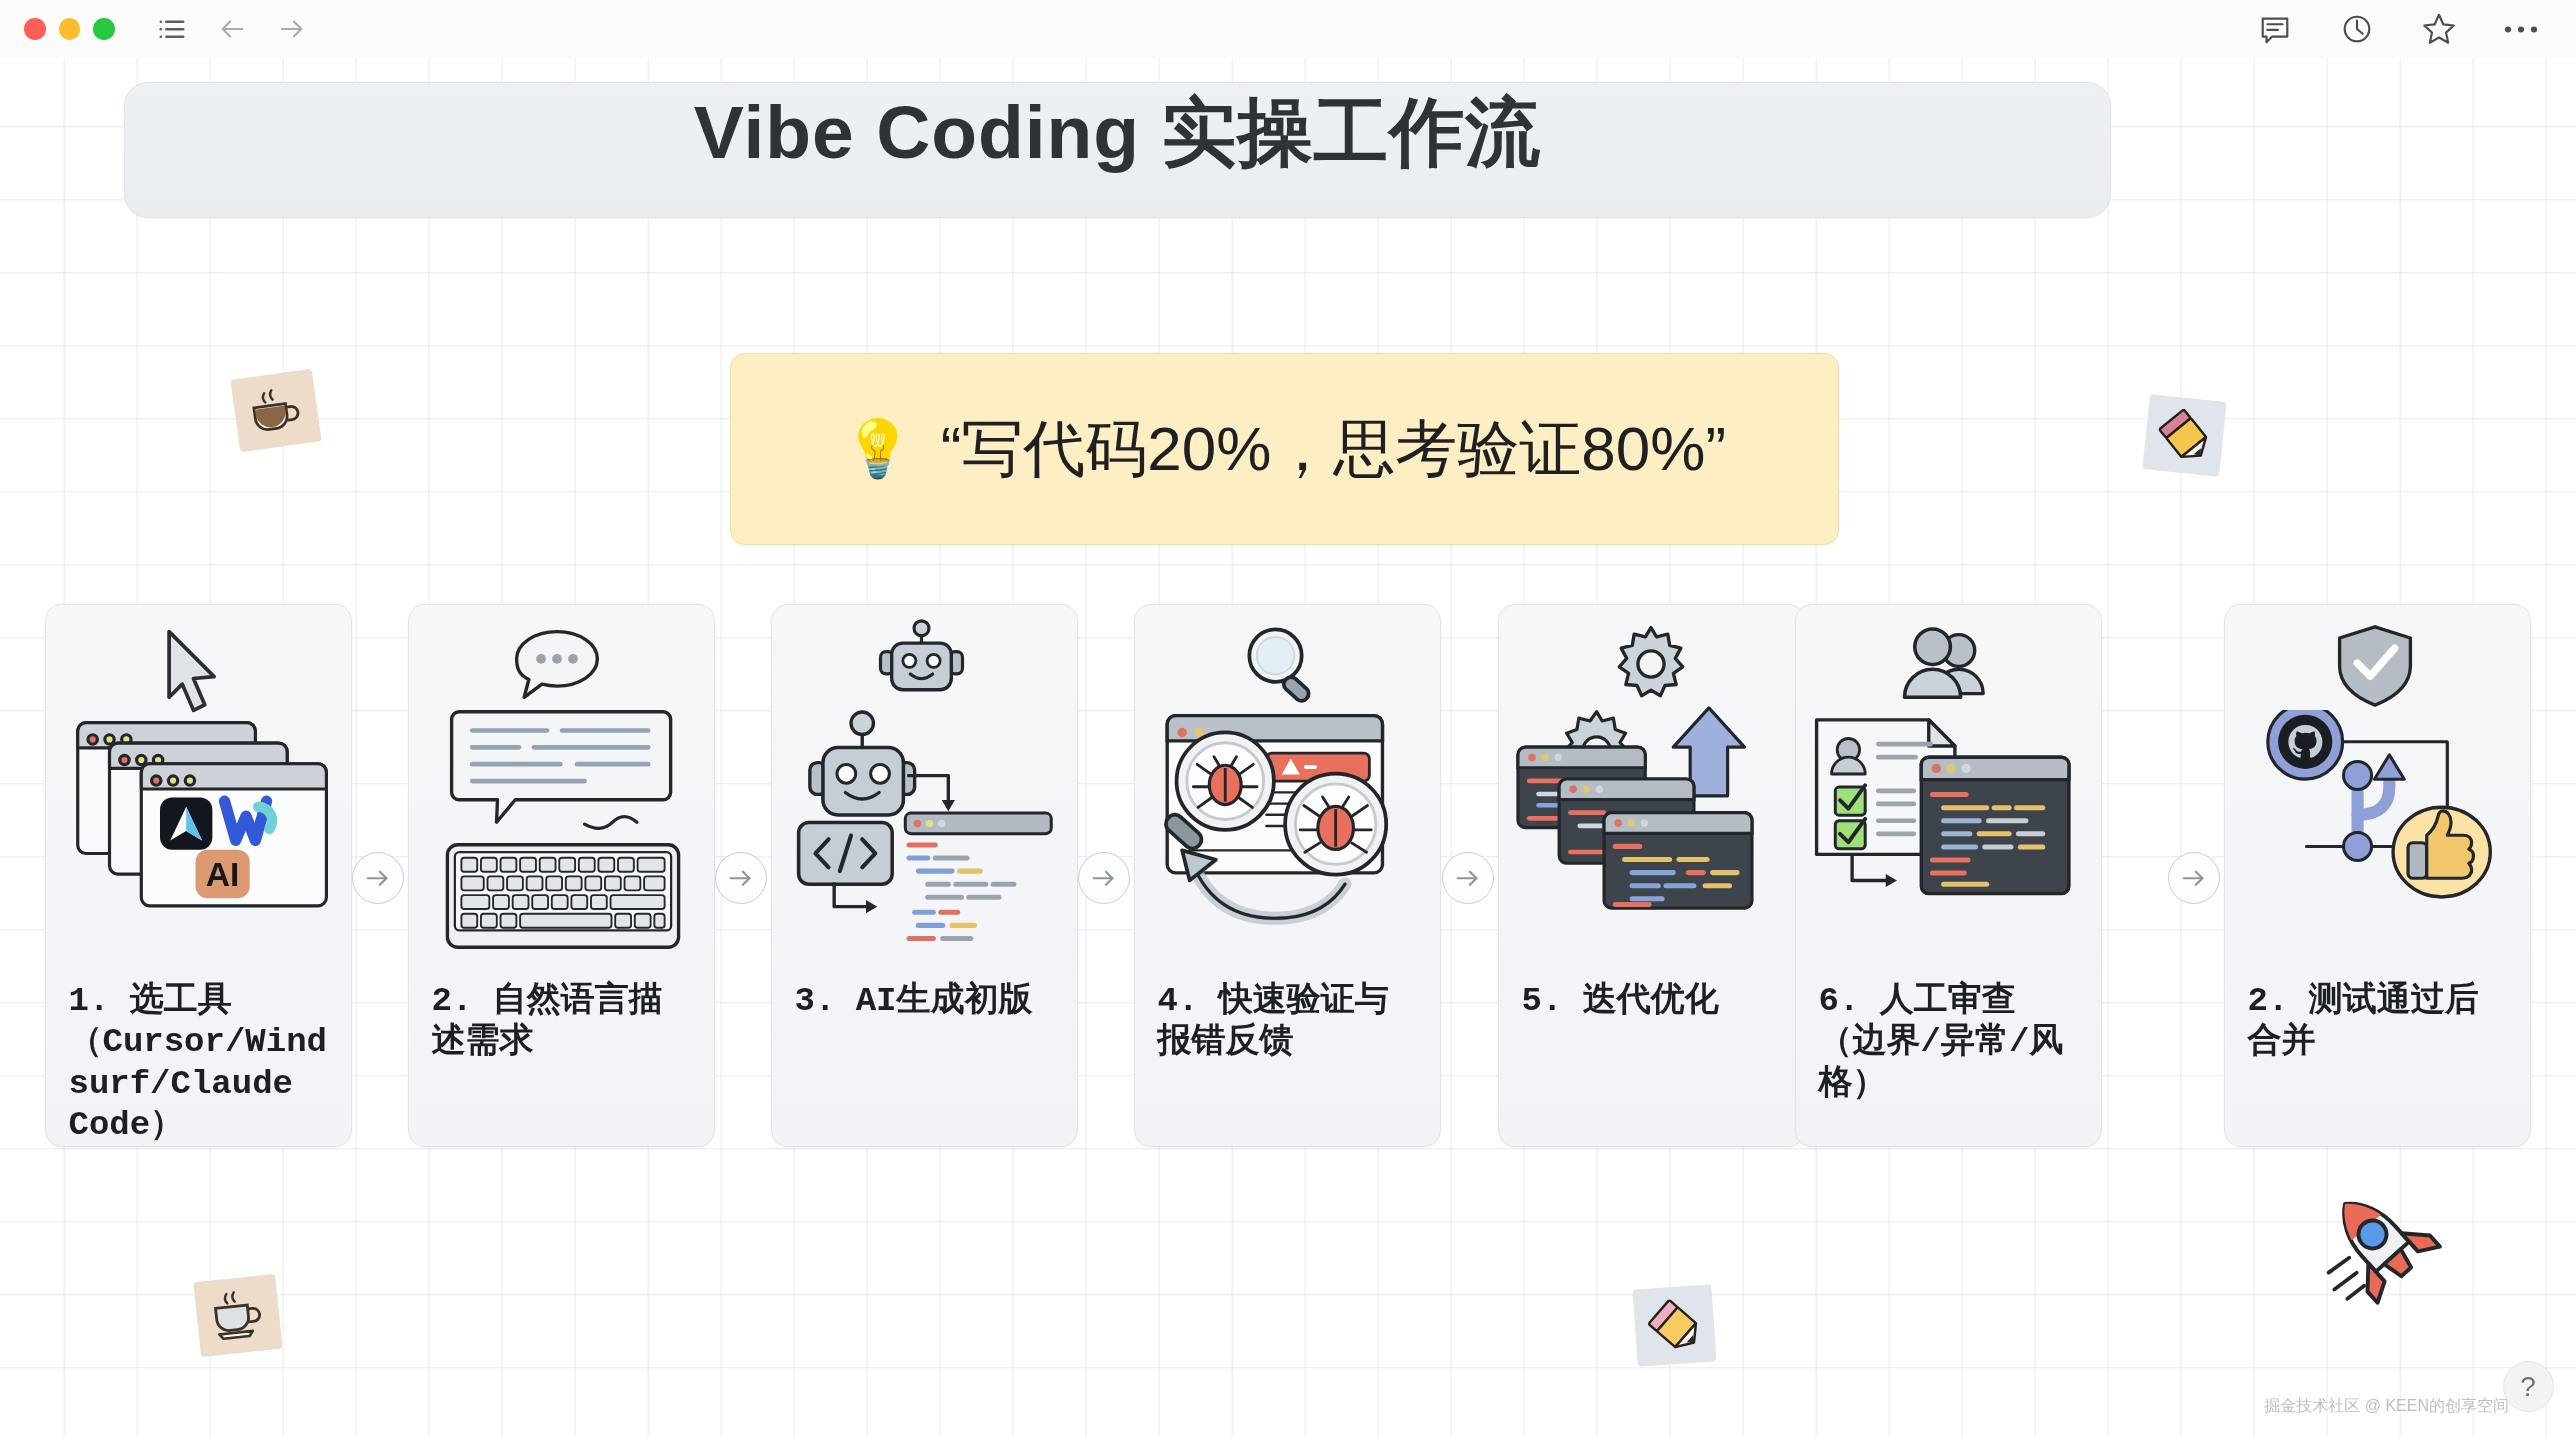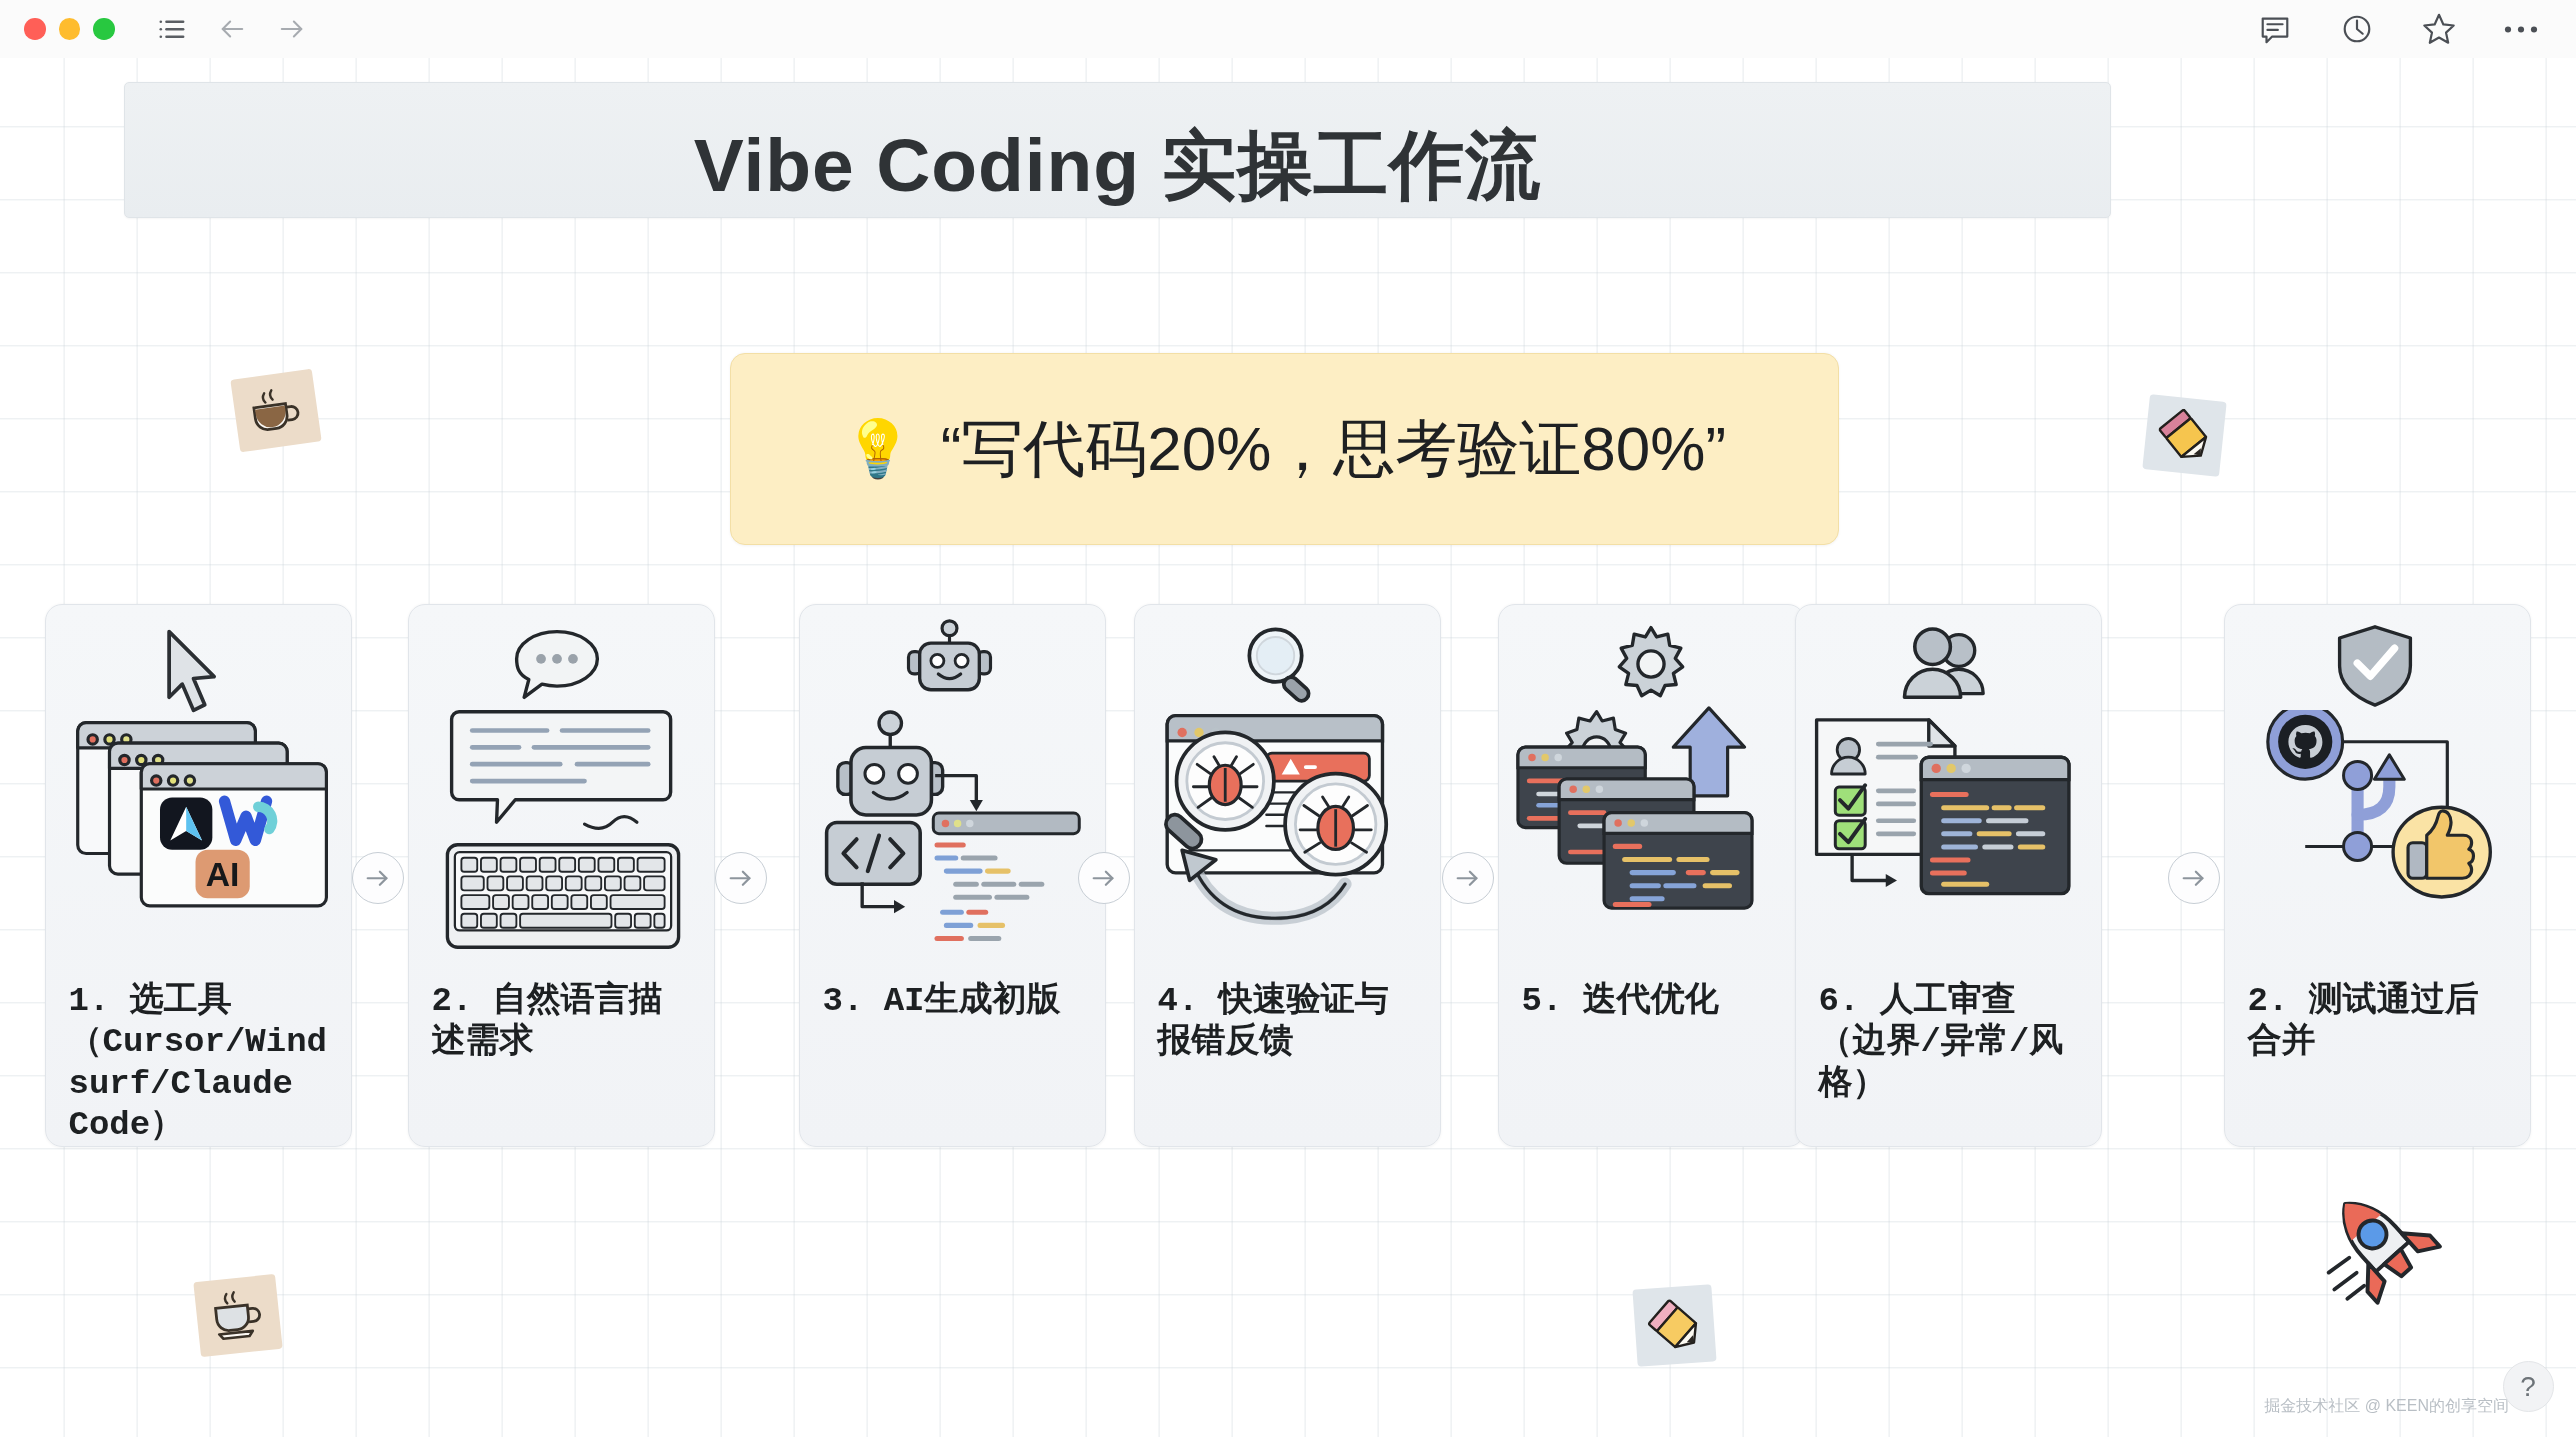--- a/index.html
+++ b/index.html
@@ -40,22 +40,22 @@
     background-size: 73px 73px;
     background-position: -9.4px -4.7px;
     overflow: hidden;
   }
 
   
   .title-banner {
     position: absolute; left: 124px; top: 24px; width: 1987px; height: 136px;
     background: linear-gradient(180deg,#eef1f3 0%, #e9edf0 100%);
     border: 0.9px solid #dfe4e8;
-    border-radius: 5px;
-    display: flex; align-items: flex-end; justify-content: center;
+    border-radius: 24px;
+    display: flex; align-items: flex-start; justify-content: center;
     box-shadow: 0 0.9px 1.9px rgba(0,0,0,.04);
   }
   .title-text {
     font-size: 75px; font-weight: bold; color: #2f3336;
     letter-spacing: 0.9px; white-space: nowrap;
   }
 
   
   .quote-box {
     position: absolute; left: 730px; top: 295px; width: 1109px; height: 192px;
@@ -318,21 +318,21 @@
       </div>
       <div class="cap">2. 自然语言描述需求</div>
     </div>
     <div class="conn" style="left:715px;">
       <svg width="28" height="22.5" viewBox="0 0 30 24" fill="none" stroke="currentColor" stroke-width="2.4" stroke-linecap="round" stroke-linejoin="round">
         <line x1="4" y1="12" x2="24" y2="12"></line>
           <polyline points="17,5 24,12 17,19"></polyline>
       </svg>
     </div>
 
-    <div class="card" style="left:771px;margin-left:28px;">
+    <div class="card" style="left:771px;">
       <div class="art">
         <svg width="97" height="82" viewBox="0 0 104 88" style="left:101px; top:13px;">
           <circle cx="52" cy="11" r="8" fill="#cbd2d8" stroke="#23272b" stroke-width="3.4"></circle>
           <line x1="52" y1="19" x2="52" y2="28" stroke="#23272b" stroke-width="3.4"></line>
           <rect x="8" y="36" width="14" height="24" rx="6" fill="#b8c0c8" stroke="#23272b" stroke-width="3.4"></rect>
           <rect x="82" y="36" width="14" height="24" rx="6" fill="#b8c0c8" stroke="#23272b" stroke-width="3.4"></rect>
           <rect x="20" y="27" width="64" height="50" rx="12" fill="#c6cdd4" stroke="#23272b" stroke-width="3.6"></rect>
           <circle cx="39" cy="46" r="7" fill="#fff" stroke="#23272b" stroke-width="3"></circle>
           <circle cx="65" cy="46" r="7" fill="#fff" stroke="#23272b" stroke-width="3"></circle>
           <path d="M40 60q12 10 24 0" fill="none" stroke="#23272b" stroke-width="3.4" stroke-linecap="round"></path>

